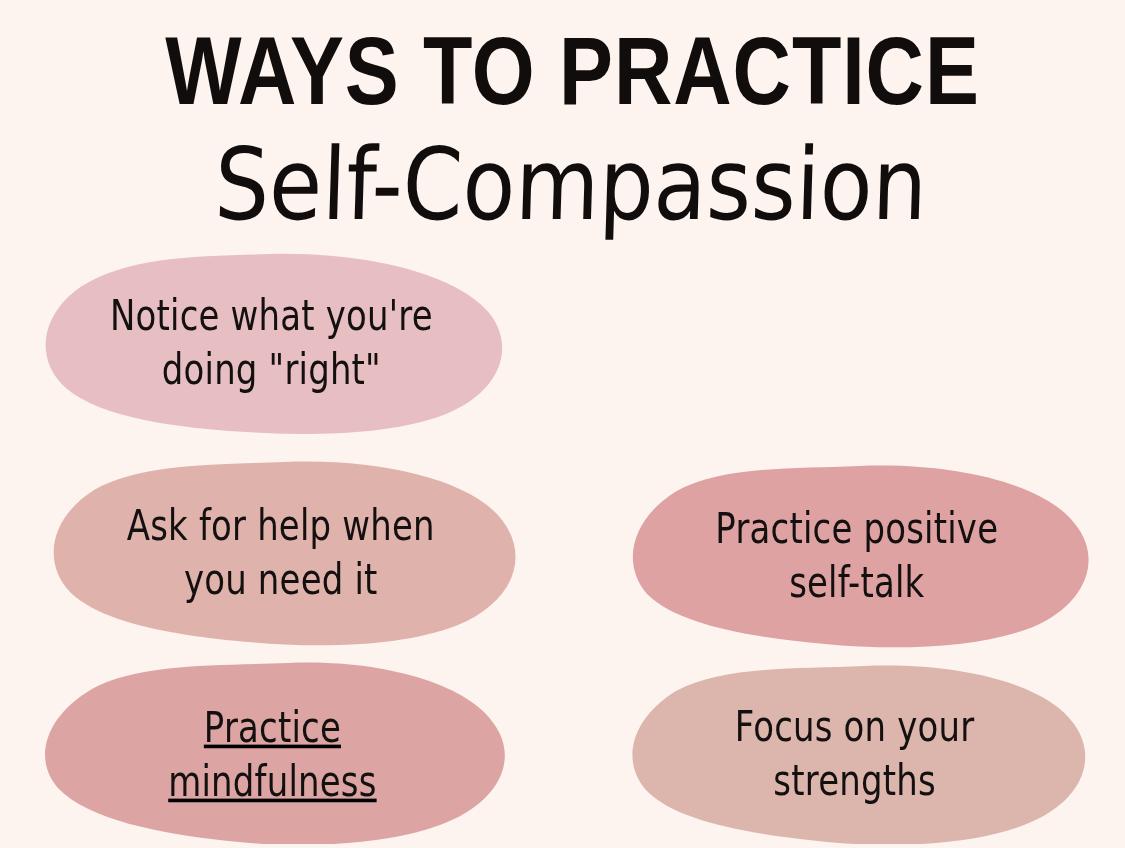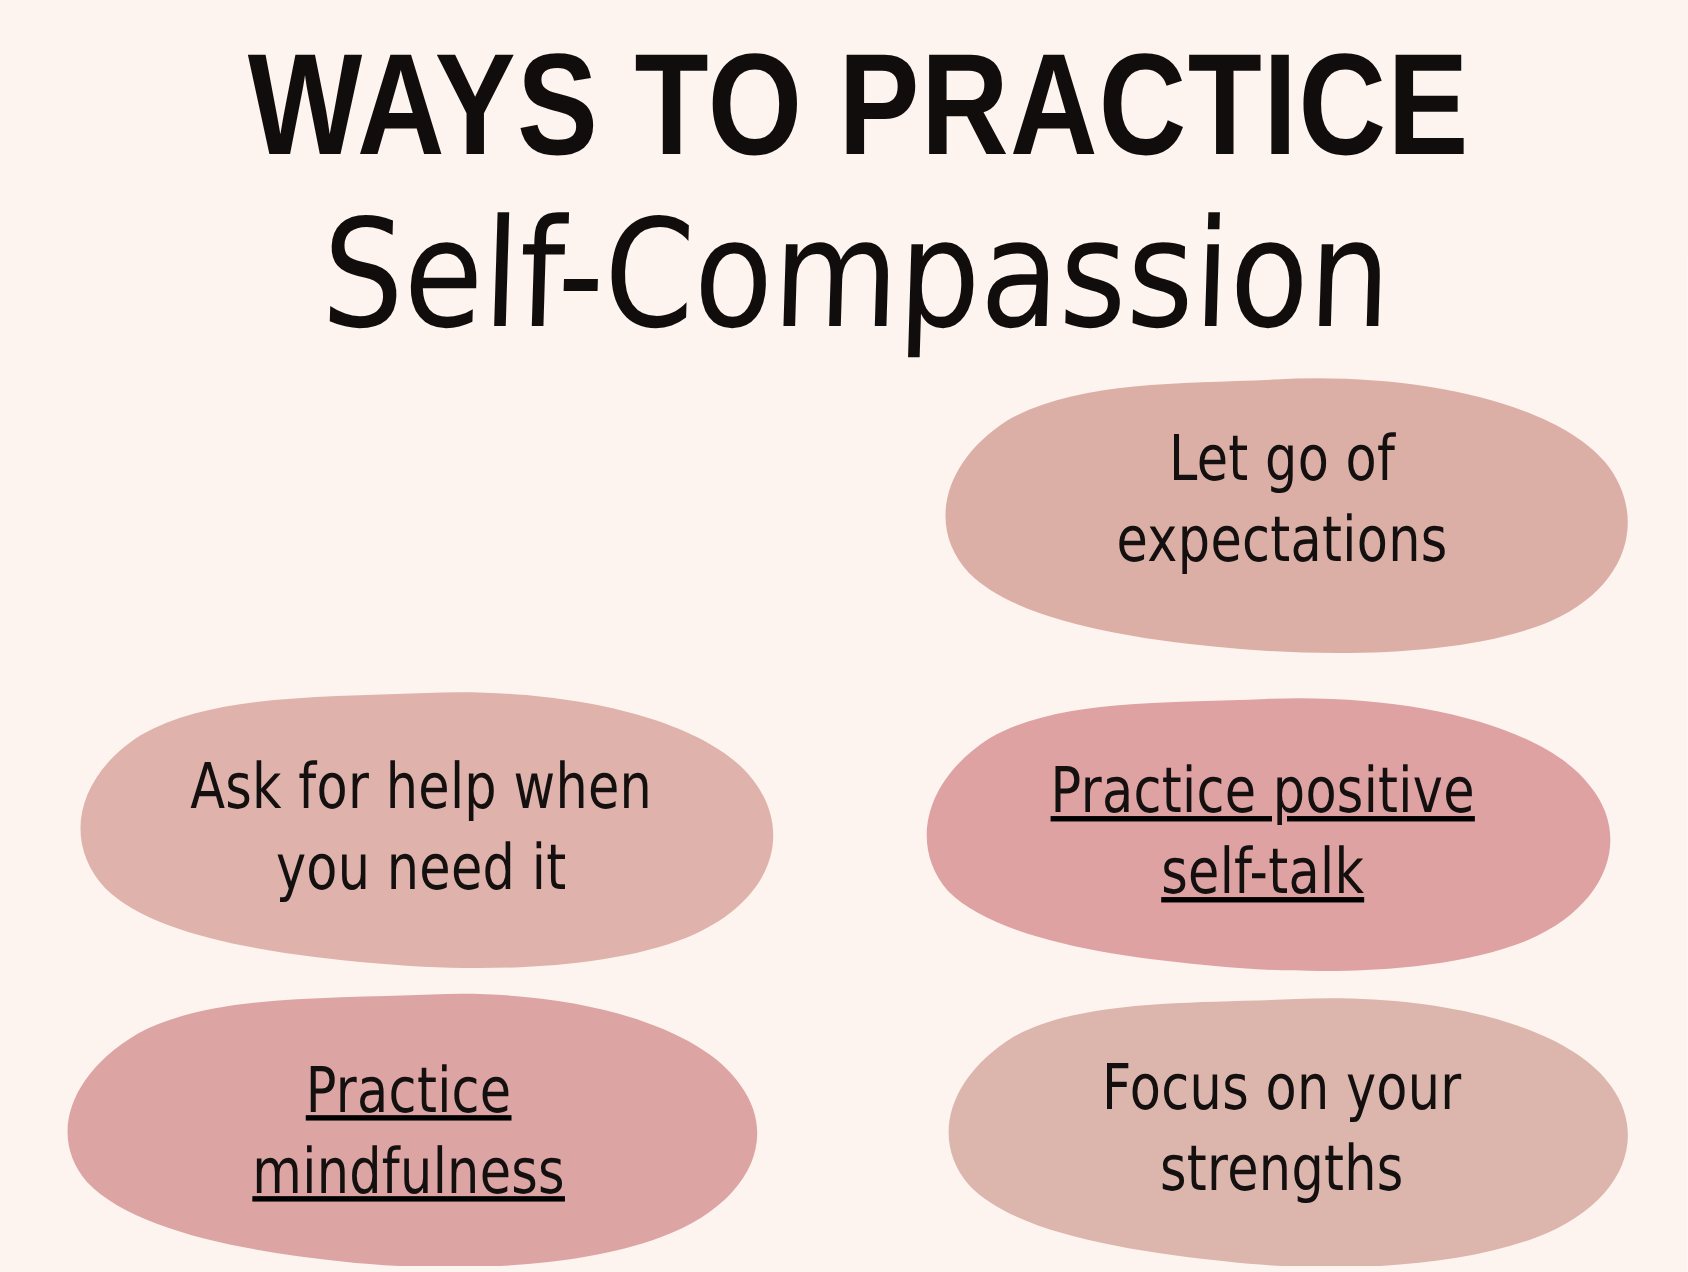--- a/index.html
+++ b/index.html
@@ -87,47 +87,46 @@
     transform: scaleY(1.2) scaleX(0.97);
     padding: 0 22px;
     letter-spacing: 0.2px;
     white-space: pre-line;
   }
 
   
   #blob-1 { left: 38px;  top: 252px; width: 466px; height: 182px; }
   #blob-2 { left: 622px; top: 250px; width: 466px; height: 186px; }
   #blob-3 { left: 44px;  top: 460px; width: 474px; height: 186px; }
-  #blob-4 { left: 608px; top: 464px; width: 468px; height: 184px; text-decoration: underline; }
+  #blob-4 { left: 623px; top: 464px; width: 468px; height: 184px; }
   #blob-5 { left: 36px;  top: 662px; width: 472px; height: 182px; text-decoration: underline; }
   #blob-6 { left: 622px; top: 664px; width: 466px; height: 180px; align-items: center; }
 
   #blob-2 .blob-label { transform: scaleY(1.2) scaleX(0.97) translateY(-7px); }
   #blob-5 .blob-label { transform: scaleY(1.2) scaleX(0.97) translateY(2px); }
 </style>
 </head>
 <body>
 
 <div id="poster" style="background: rgb(253, 243, 239);">
 
   <div class="title-wrap">
     <div class="title-main">WAYS TO PRACTICE</div>
     <div class="title-script">Self-Compassion</div>
   </div>
 
+  <div class="blob" id="blob-1">
+    <svg class="blob-shape" viewBox="0 0 466 182" preserveAspectRatio="none">
+      <path d="M233 2 C330 0 420 22 452 62 C478 96 462 140 408 162 C352 184 268 184 208 180
+               C140 176 62 166 28 136 C-4 108 2 62 44 34 C92 4 160 4 233 2 Z" fill="#E7BFC2"></path>
+    </svg>
+    <div class="blob-label" style="color: rgb(20, 16, 16);">Notice what you're
+doing "right"</div>
+  </div>
 
-  <div class="blob" id="blob-2">
-    <svg class="blob-shape" viewBox="0 0 466 186" preserveAspectRatio="none">
-      <path d="M228 3 C320 -2 414 18 448 58 C476 92 466 140 412 164 C356 188 262 188 198 182
-               C132 176 56 164 24 132 C-4 102 6 58 50 30 C96 4 162 6 228 3 Z" fill="#DCAFA6"></path>
-    </svg>
-    <div class="blob-label" style="color: rgb(20, 16, 16);">Let go of
-expectations</div>
-
-  </div>
 
   <div class="blob" id="blob-3">
     <svg class="blob-shape" viewBox="0 0 474 186" preserveAspectRatio="none">
       <path d="M240 2 C336 -2 428 20 458 60 C486 96 470 142 414 165 C356 188 268 188 204 182
                C136 176 58 164 26 132 C-2 102 6 58 50 30 C98 3 168 5 240 2 Z" fill="#DFB3AB"></path>
     </svg>
     <div class="blob-label" style="color: rgb(20, 16, 16);">Ask for help when
 you need it</div>
   </div>
 

